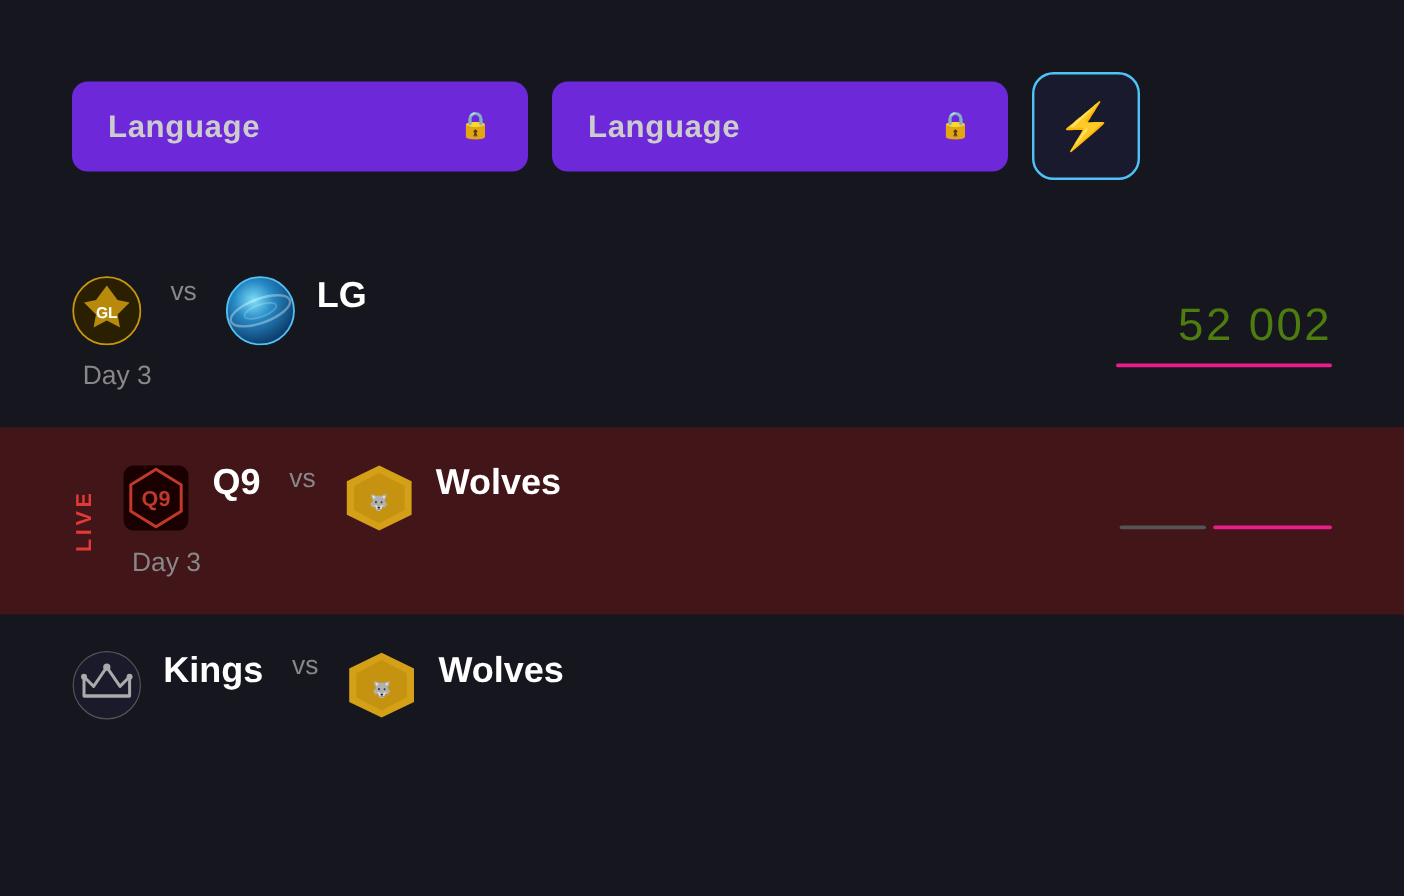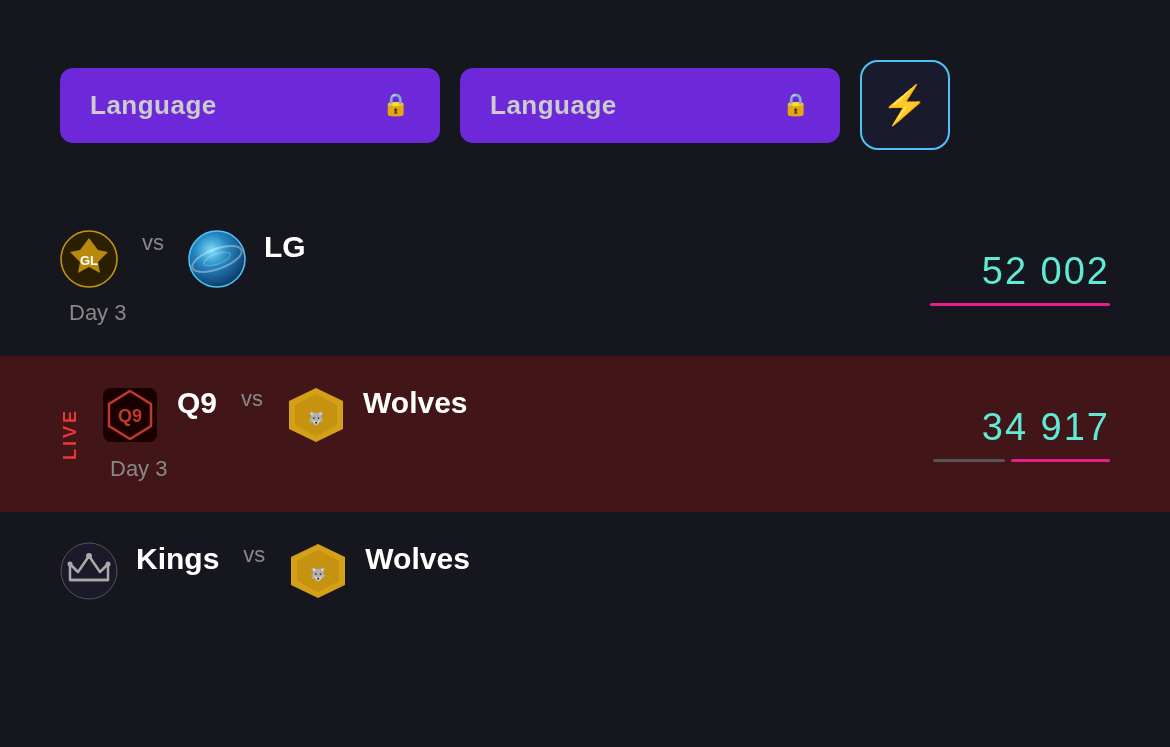--- a/index.html
+++ b/index.html
@@ -142,21 +142,21 @@
 
     .match-viewers {
       text-align: right;
       flex-shrink: 0;
       min-width: 180px;
     }
 
     .viewer-count {
       font-size: 38px;
       font-weight: 300;
-      color: #5eead4;
+      color: #4d7c0f;
       letter-spacing: 2px;
     }
 
     .viewer-bar {
       height: 3px;
       margin-top: 10px;
       border-radius: 2px;
     }
 
     .viewer-bar.pink { background: #e91e8c; }
@@ -258,21 +258,20 @@
                 <text x="29" y="37" text-anchor="middle" fill="#1a0f00" font-size="13" font-weight="900" font-family="Arial">🐺</text>
               </svg>
             </div>
 
             <span class="team-name">Wolves</span>
           </div>
           <div class="match-day">Day 3</div>
         </div>
 
         <div class="match-viewers">
-          <div class="viewer-count">34 917</div>
           <div style="display:flex; gap:6px; margin-top:10px; justify-content:flex-end;">
             <div style="width:40%; height:3px; background:#555; border-radius:2px;"></div>
             <div style="width:55%; height:3px; background:#e91e8c; border-radius:2px;"></div>
           </div>
         </div>
       </div>
     </div>
 
     <div class="match-row">
       <div class="match-row-inner">

